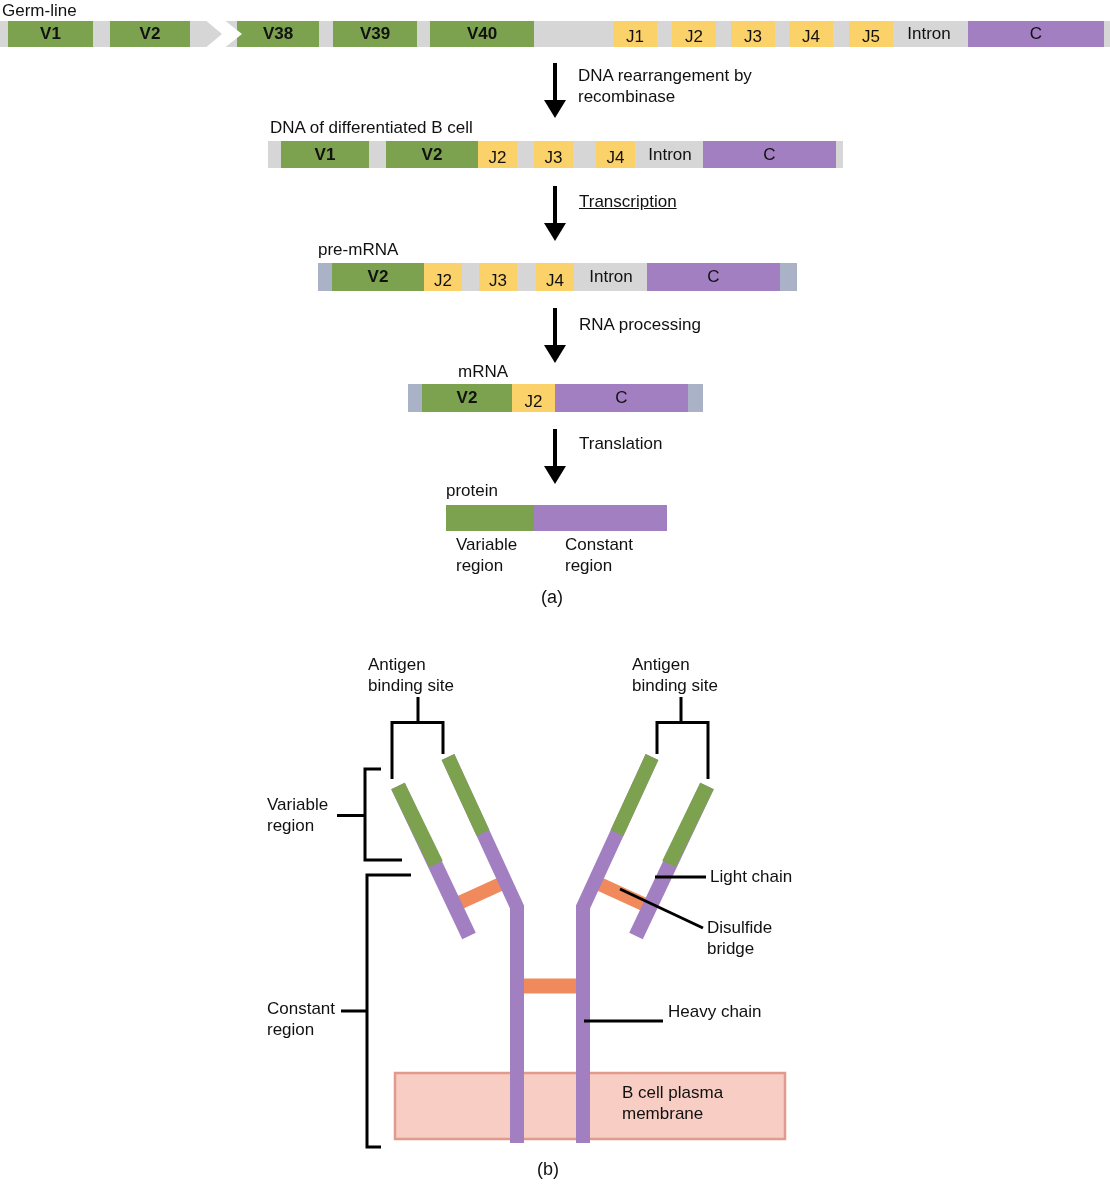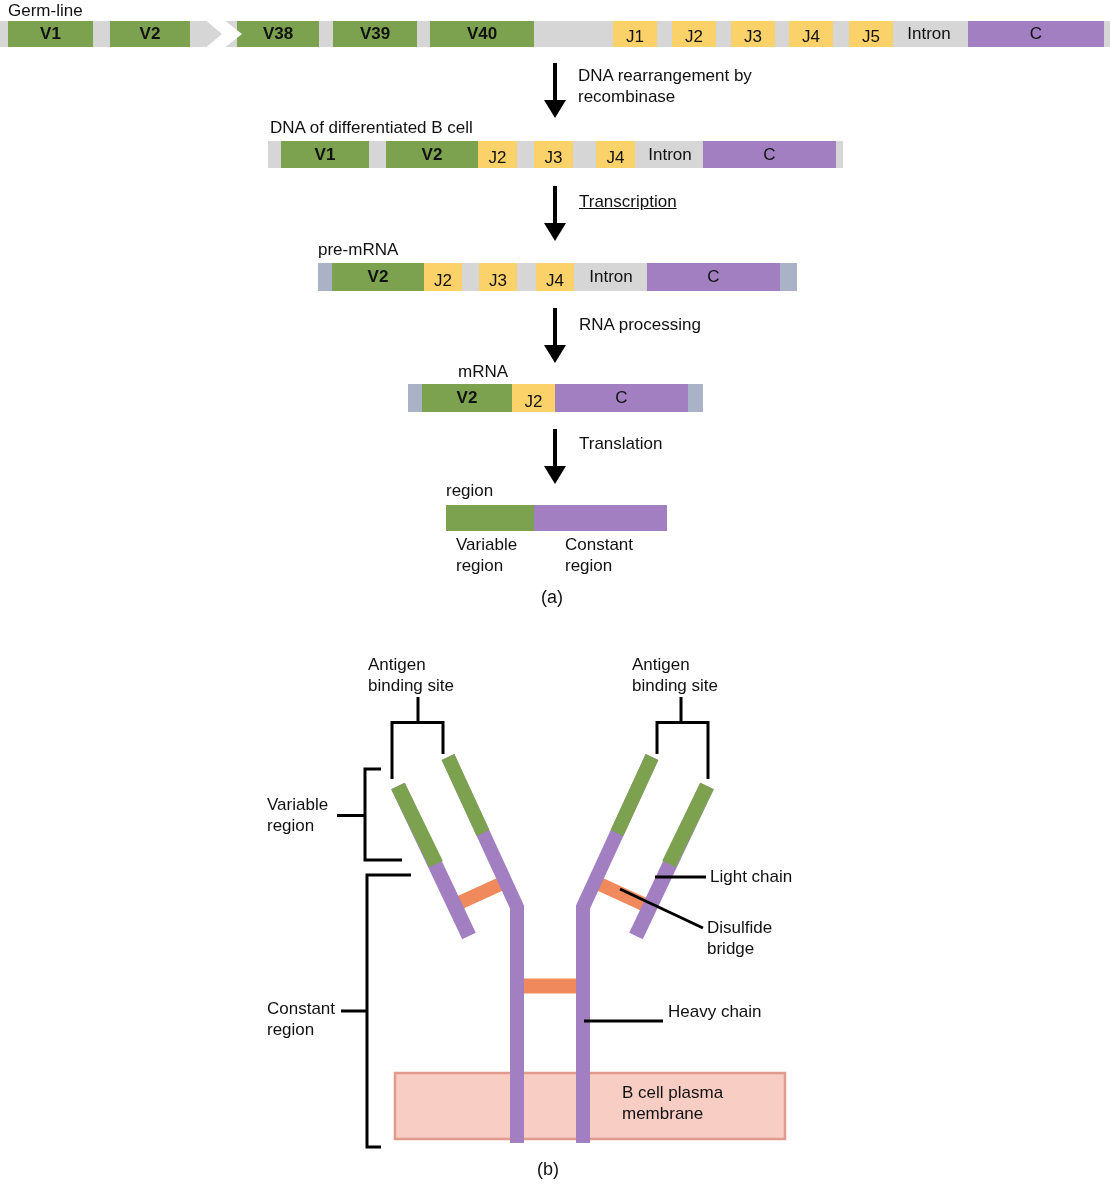--- a/index.html
+++ b/index.html
@@ -177,29 +177,29 @@
       <path d="M411,875 L367,875 L367,1147 L381,1147 M341,1011 L367,1011"></path>
     </g>
 
     <g stroke="#000" stroke-width="3">
       <line x1="655" y1="877" x2="706" y2="877"></line>
       <line x1="620" y1="889" x2="703" y2="928"></line>
       <line x1="584" y1="1021" x2="663" y2="1021"></line>
     </g>
   </svg>
 
-  <div class="lbl" style="left:8px;top:1px;">Germ-line</div>
+  <div class="lbl" style="left:2px;top:1px;">Germ-line</div>
   <div class="lbl" style="left:578px;top:66px;width:210px;">DNA rearrangement by recombinase</div>
   <div class="lbl" style="left:270px;top:118px;">DNA of differentiated B cell</div>
   <div class="lbl" style="left:579px;top:192px;text-decoration:underline;">Transcription</div>
   <div class="lbl" style="left:318px;top:240px;">pre-mRNA</div>
   <div class="lbl" style="left:579px;top:315px;">RNA processing</div>
   <div class="lbl" style="left:410px;top:362px;margin-left:48px;">mRNA</div>
   <div class="lbl" style="left:579px;top:434px;">Translation</div>
-  <div class="lbl" style="left:446px;top:481px;">region</div>
+  <div class="lbl" style="left:446px;top:481px;">protein</div>
   <div class="lbl" style="left:456px;top:535px;width:75px;">Variable region</div>
   <div class="lbl" style="left:565px;top:535px;width:85px;">Constant region</div>
   <div class="lbl cap-lbl" style="left:541px;top:587px;">(a)</div>
 
   <div class="lbl" style="left:368px;top:655px;width:100px;">Antigen binding site</div>
   <div class="lbl" style="left:632px;top:655px;width:100px;">Antigen binding site</div>
   <div class="lbl" style="left:267px;top:795px;width:75px;">Variable region</div>
   <div class="lbl" style="left:267px;top:999px;width:85px;">Constant region</div>
   <div class="lbl" style="left:710px;top:867px;">Light chain</div>
   <div class="lbl" style="left:707px;top:918px;width:85px;">Disulfide bridge</div>

